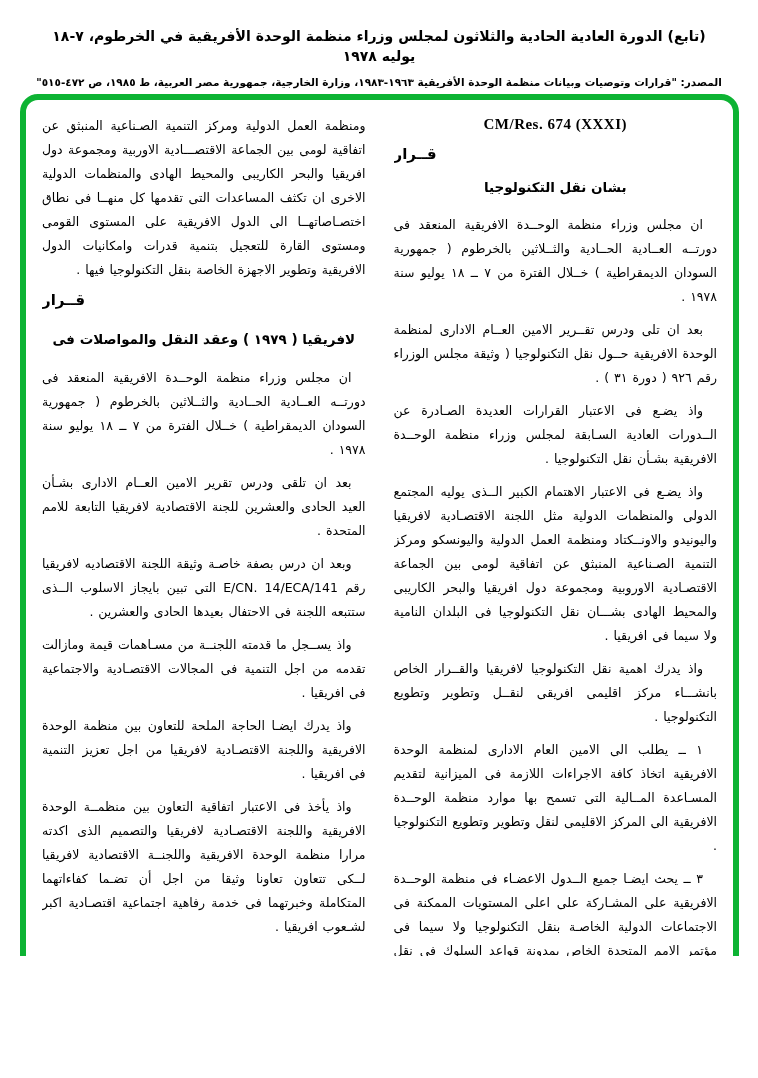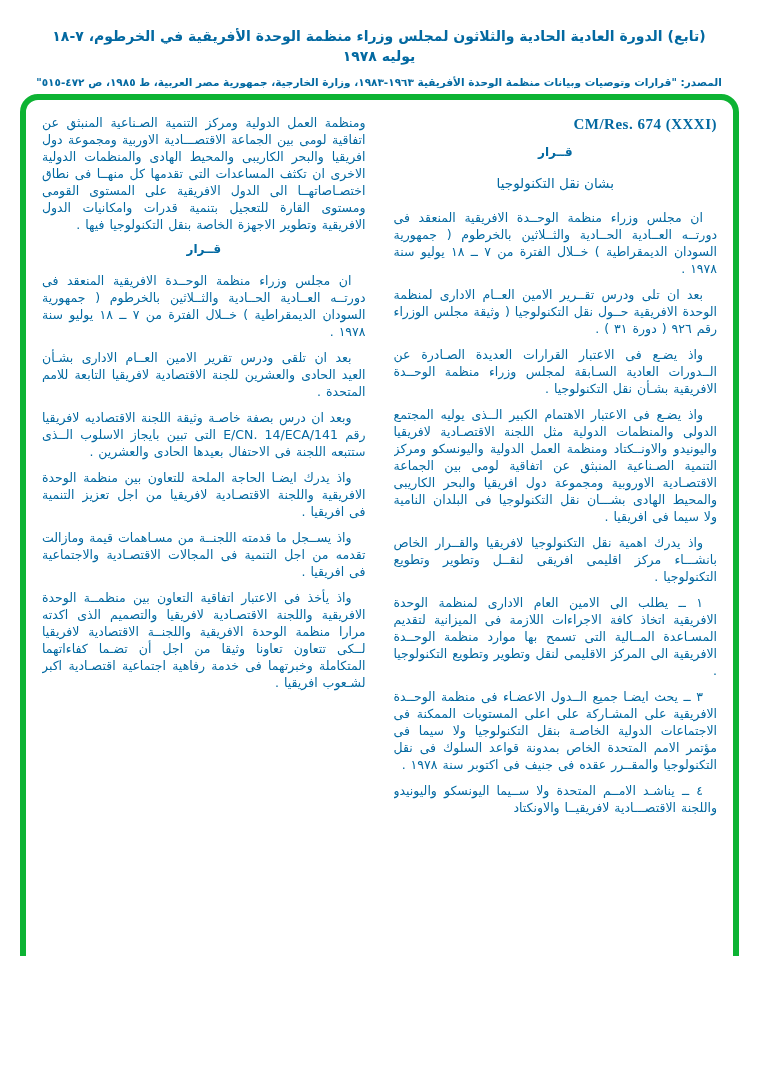--- a/index.html
+++ b/index.html
@@ -1,21 +1,21 @@
 <!DOCTYPE html>
 <html lang="ar" style="--border-green: #0db333;"><head>
 <meta charset="utf-8">
 <style>
   html,body{margin:0;padding:0;background:#ffffff;}
   .page{
     position:relative;
     width:758px;height:956px;
     background:#ffffff;
     font-family:"DejaVu Sans",sans-serif;
-    color:#0369a1;
+    color:#000000;
     overflow:hidden;
   }
   .header{
     position:absolute;top:26px;left:0;right:0;
     text-align:center;direction:rtl;
   }
   .header-title{
     font-size:14px;font-weight:bold;line-height:20px;
     padding:0 40px;
   }
@@ -36,51 +36,51 @@
     gap:28px;
   }
   .col{
     flex:1 1 0;
     min-width:0;
     overflow:hidden;
     text-align:justify;
   }
   .res-id{
     direction:ltr;
-    text-align:right;
+    text-align:center;
     font-family:"Liberation Serif",serif;
     font-weight:bold;
     font-size:15px;
     letter-spacing:.5px;
     margin:2px 0 12px 0;
   }
   .res-id.second{margin-top:14px;}
   .decree-heading{
-    text-align:center;
+    text-align:left;
     font-weight:bold;
-    font-size:12px;
+    font-size:15px;
     margin:6px 0 16px 0;
     letter-spacing:1px;
   }
   .res-subject{
     text-align:center;
-    font-weight:normal;
+    font-weight:bold;
     font-size:13.5px;
     margin:0 0 18px 0;
   }
   .res-title-line{
     text-align:center;
     font-weight:bold;
     font-size:13.5px;
     line-height:29px;
   }
   .res-title-block{margin:0 0 12px 0;}
   p.body{
     font-size:12.5px;
-    line-height:17px;
+    line-height:24px;
     margin:0 0 9px 0;
     text-indent:14px;
     word-spacing:1px;
   }
   p.body.no-indent{text-indent:0;}
   .page-number{
     position:absolute;
     top:1042px;left:0;right:0;
     text-align:center;
     font-weight:bold;
@@ -110,26 +110,27 @@
       <p class="body">واذ يدرك اهمية نقل التكنولوجيا لافريقيا والقــرار الخاص بانشـــاء مركز اقليمى افريقى لنقــل وتطوير وتطويع التكنولوجيا .</p>
       <p class="body">١ ــ يطلب الى الامين العام الادارى لمنظمة الوحدة الافريقية اتخاذ كافة الاجراءات اللازمة فى الميزانية لتقديم المسـاعدة المــالية التى تسمح بها موارد منظمة الوحــدة الافريقية الى المركز الاقليمى لنقل وتطوير وتطويع التكنولوجيا .</p>
       <p class="body">٣ ــ يحث ايضـا جميع الــدول الاعضـاء فى منظمة الوحــدة الافريقية على المشـاركة على اعلى المستويات الممكنة فى الاجتماعات الدولية الخاصـة بنقل التكنولوجيا ولا سيما فى مؤتمر الامم المتحدة الخاص بمدونة قواعد السلوك فى نقل التكنولوجيا والمقــرر عقده فى جنيف فى اكتوبر سنة ١٩٧٨ .</p>
       <p class="body">٤ ــ يناشـد الامــم المتحدة ولا ســيما اليونسكو واليونيدو واللجنة الاقتصـــادية لافريقيــا والاونكتاد</p>
     </div>
 
     <div class="col">
       <p class="body no-indent">ومنظمة العمل الدولية ومركز التنمية الصـناعية المنبثق عن اتفاقية لومى بين الجماعة الاقتصـــادية الاوربية ومجموعة دول افريقيا والبحر الكاريبى والمحيط الهادى والمنظمات الدولية الاخرى ان تكثف المساعدات التى تقدمها كل منهــا فى نطاق اختصـاصاتهــا الى الدول الافريقية على المستوى القومى ومستوى القارة للتعجيل بتنمية قدرات وامكانيات الدول الافريقية وتطوير الاجهزة الخاصة بنقل التكنولوجيا فيها .</p>
       <div class="decree-heading">قــرار</div>
       <div class="res-title-block">
+        <div class="res-title-line">لافريقيا ( ١٩٧٩ ) وعقد النقل والمواصلات فى</div>
       </div>
       <p class="body">ان مجلس وزراء منظمة الوحــدة الافريقية المنعقد فى دورتــه العــادية الحــادية والثــلاثين بالخرطوم ( جمهورية السودان الديمقراطية ) خــلال الفترة من ٧ ــ ١٨ يوليو سنة ١٩٧٨ .</p>
       <p class="body">بعد ان تلقى ودرس تقرير الامين العــام الادارى بشـأن العيد الحادى والعشرين للجنة الاقتصادية لافريقيا التابعة للامم المتحدة .</p>
       <p class="body">وبعد ان درس بصفة خاصـة وثيقة اللجنة الاقتصاديه لافريقيا رقم E/CN. 14/ECA/141 التى تبين بايجاز الاسلوب الــذى ستتبعه اللجنة فى الاحتفال بعيدها الحادى والعشرين .</p>
+      <p class="body">واذ يســجل ما قدمته اللجنــة من مسـاهمات قيمة ومازالت تقدمه من اجل التنمية فى المجالات الاقتصـادية والاجتماعية فى افريقيا .</p>
       <p class="body">واذ يدرك ايضـا الحاجة الملحة للتعاون بين منظمة الوحدة الافريقية واللجنة الاقتصـادية لافريقيا من اجل تعزيز التنمية فى افريقيا .</p>
-      <p class="body">واذ يســجل ما قدمته اللجنــة من مسـاهمات قيمة ومازالت تقدمه من اجل التنمية فى المجالات الاقتصـادية والاجتماعية فى افريقيا .</p>
       <p class="body">واذ يأخذ فى الاعتبار اتفاقية التعاون بين منظمــة الوحدة الافريقية واللجنة الاقتصـادية لافريقيا والتصميم الذى اكدته مرارا منظمة الوحدة الافريقية واللجنــة الاقتصادية لافريقيا لــكى تتعاون تعاونا وثيقا من اجل أن تضـما كفاءاتهما المتكاملة وخبرتهما فى خدمة رفاهية اجتماعية اقتصـادية اكبر لشـعوب افريقيا .</p>
     </div>
 
   </div>
 
   <div class="page-number">٣٦</div>
 
 </div>
 
 </body></html>

